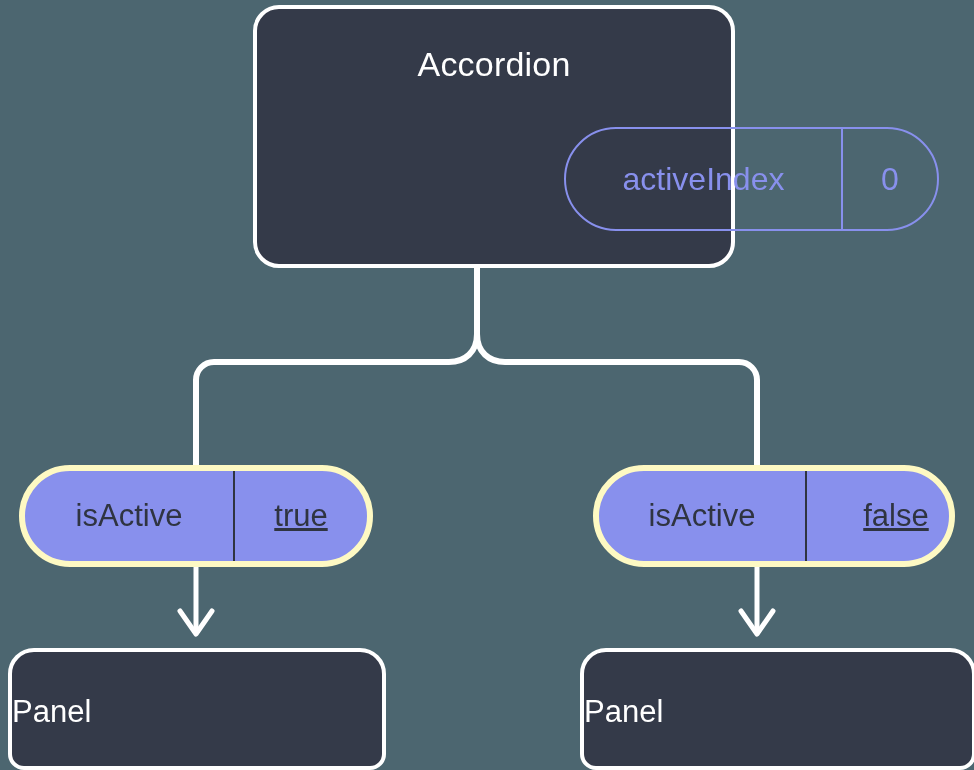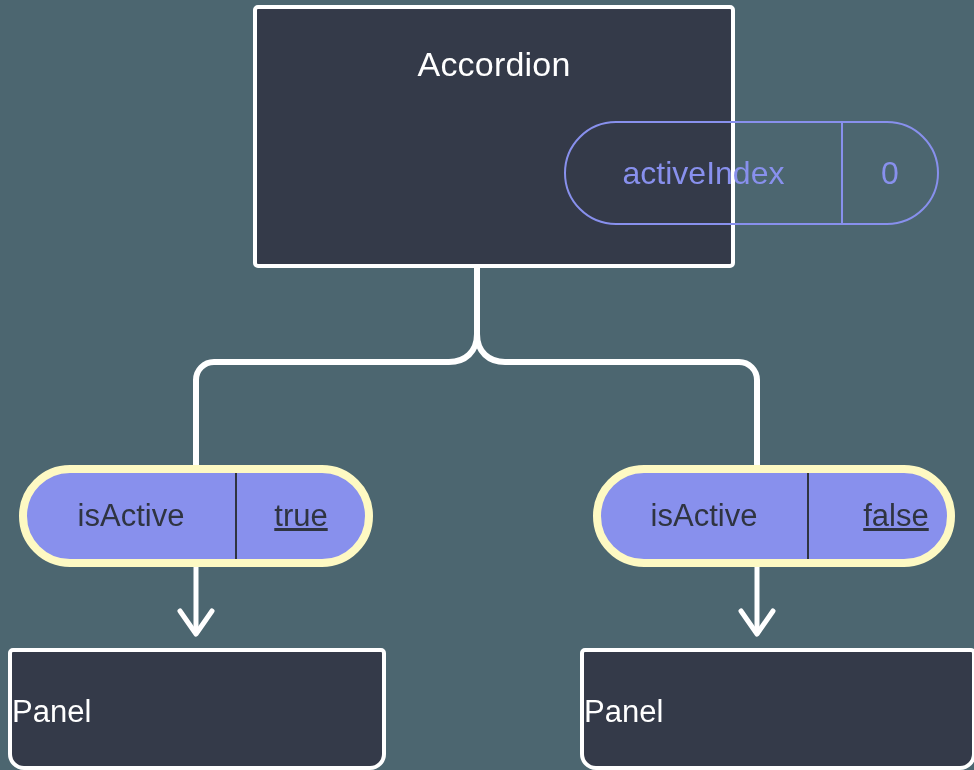--- a/index.html
+++ b/index.html
@@ -22,21 +22,21 @@
     height: 770px;
     pointer-events: none;
   }
 
   
   .node-box {
     position: absolute;
     box-sizing: border-box;
     background: #343a49;
     border: 4px solid #ffffff;
-    border-radius: 5px;
+    border-radius: 26px;
   }
   #accordion-box {
     left: 253px;
     top: 5px;
     width: 482px;
     height: 263px;
   }
   #accordion-title {
     position: absolute;
     left: 0;
@@ -89,42 +89,42 @@
     align-items: center;
     justify-content: center;
     height: 100%;
     box-sizing: border-box;
     white-space: nowrap;
   }
 
   
   #state-pill {
     left: 307px;
-    top: 112px;
+    top: 118px;
     width: 375px;
     height: 104px;
     border: 2px solid #8890ed;
     background: transparent;
   }
   #state-pill .pill-key {
     flex: 0 0 277px;
     color: #8890ed;
     font-size: 32px;
     border-right: 2px solid #8890ed;
   }
   #state-pill .pill-val {
     flex: 1 1 auto;
     color: #8890ed;
     font-size: 32px;
   }
 
   
   .pill-filled {
     background: #8890ed;
-    border: 8px solid #fef9c3;
+    border: 6px solid #fef9c3;
     height: 102px;
   }
   .pill-filled .pill-key {
     color: #2f3441;
     font-size: 31px;
     border-right: 2px solid #2f3441;
   }
   .pill-filled .pill-val {
     color: #2f3441;
     font-size: 31px;

